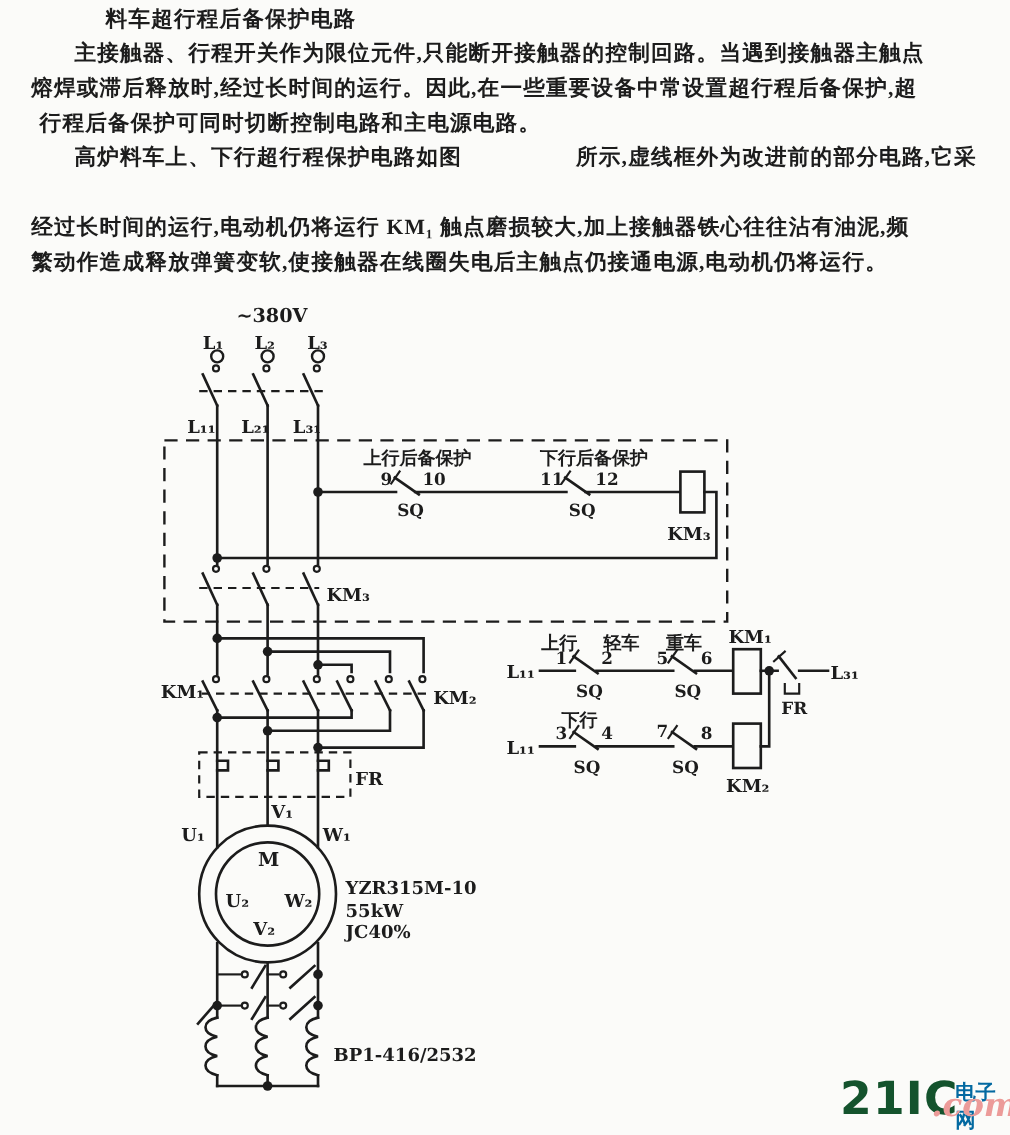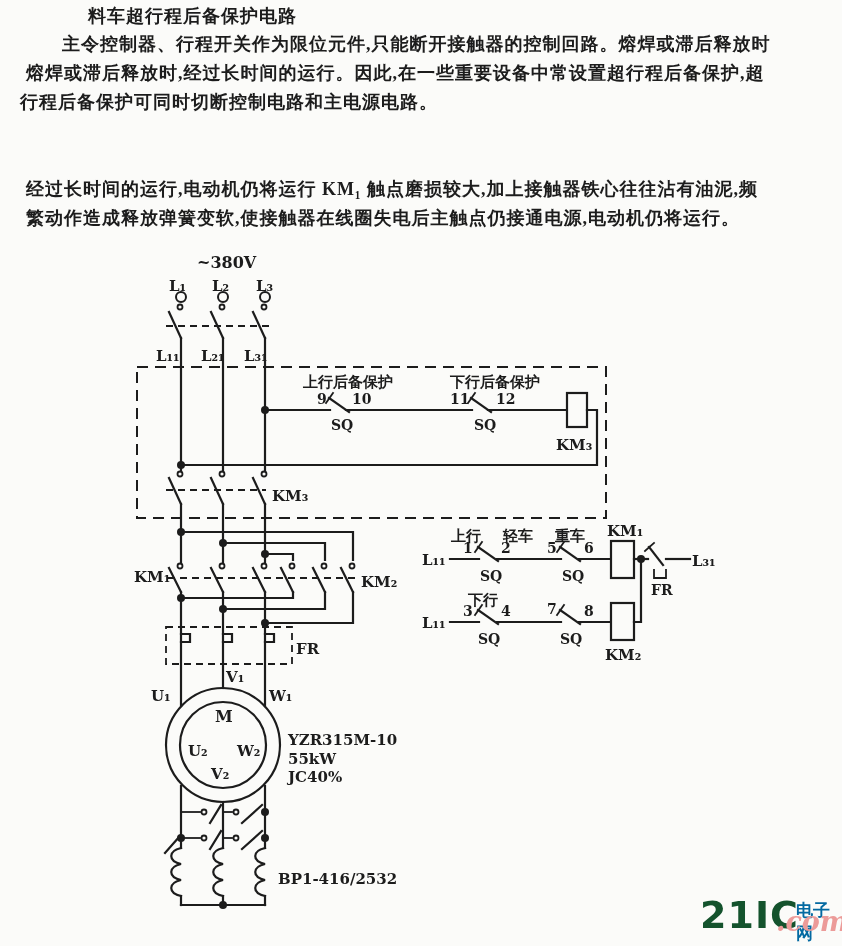--- a/index.html
+++ b/index.html
@@ -35,23 +35,24 @@
   .wm-brand{left:700px;top:893px;font-size:38px;letter-spacing:1px;color:#14532d;}
   .wm-cn{left:796px;top:899px;font-size:17px;color:#0369a1;}
   .wm-com{left:776px;top:906px;font-size:27px;font-style:italic;color:#ec9b99;font-family:"DejaVu Serif",serif;}
 </style>
 </head>
 <body>
 
 <div class="page">
 
   <div class="t" style="top:5px;left:88px">料车超行程后备保护电路</div>
-  <div class="t" style="top:33px;left:62px">主令控制器、行程开关作为限位元件,只能断开接触器的控制回路。熔焊或滞后释放时</div>
+  <div class="t" style="top:33px;left:62px">主接触器、行程开关作为限位元件,只能断开接触器的控制回路。当遇到接触器主触点</div>
   <div class="t" style="top:62px;left:26px">熔焊或滞后释放时,经过长时间的运行。因此,在一些重要设备中常设置超行程后备保护,超</div>
-  <div class="t" style="top:91px;left:20px">行程后备保护可同时切断控制电路和主电源电路。</div>
+  <div class="t" style="top:91px;left:33px">行程后备保护可同时切断控制电路和主电源电路。</div>
+  <div class="t" style="top:120px;left:62px">高炉料车上、下行超行程保护电路如图　　　　　所示,虚线框外为改进前的部分电路,它采</div>
   <div class="t" style="top:178px;left:26px">经过长时间的运行,电动机仍将运行 KM₁ 触点磨损较大,加上接触器铁心往往沾有油泥,频</div>
   <div class="t" style="top:207px;left:26px">繁动作造成释放弹簧变软,使接触器在线圈失电后主触点仍接通电源,电动机仍将运行。</div>
 
   <svg width="842" height="946" viewBox="0 0 842 946">
 
     <g>
       <text class="tx s16" x="197" y="268">~380V</text>
       <text class="tx s15" x="169" y="291">L₁</text>
       <text class="tx s15" x="212" y="291">L₂</text>
       <text class="tx s15" x="256" y="291">L₃</text>

